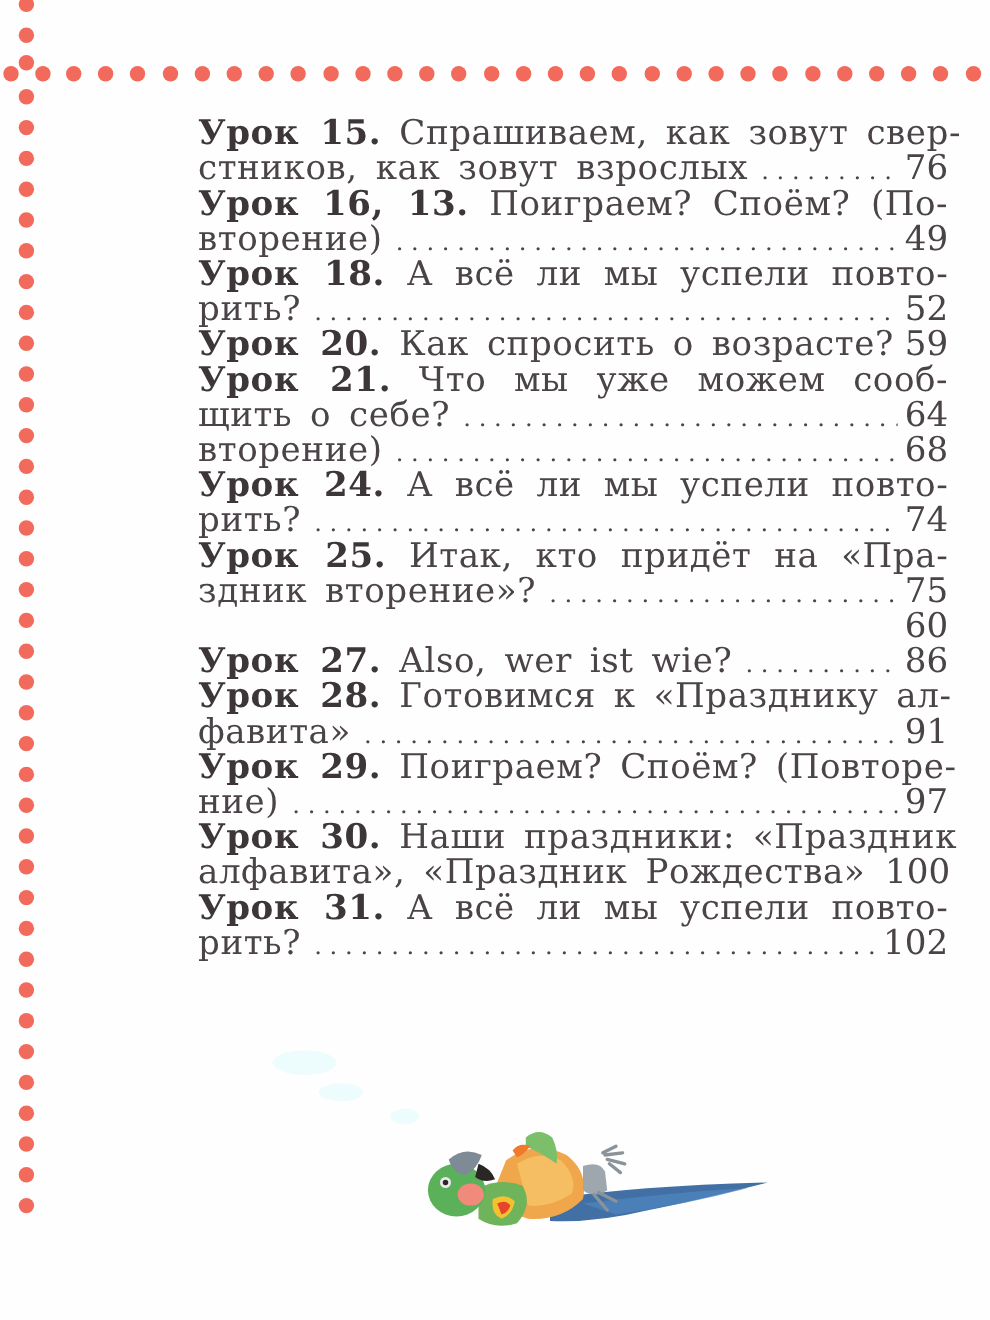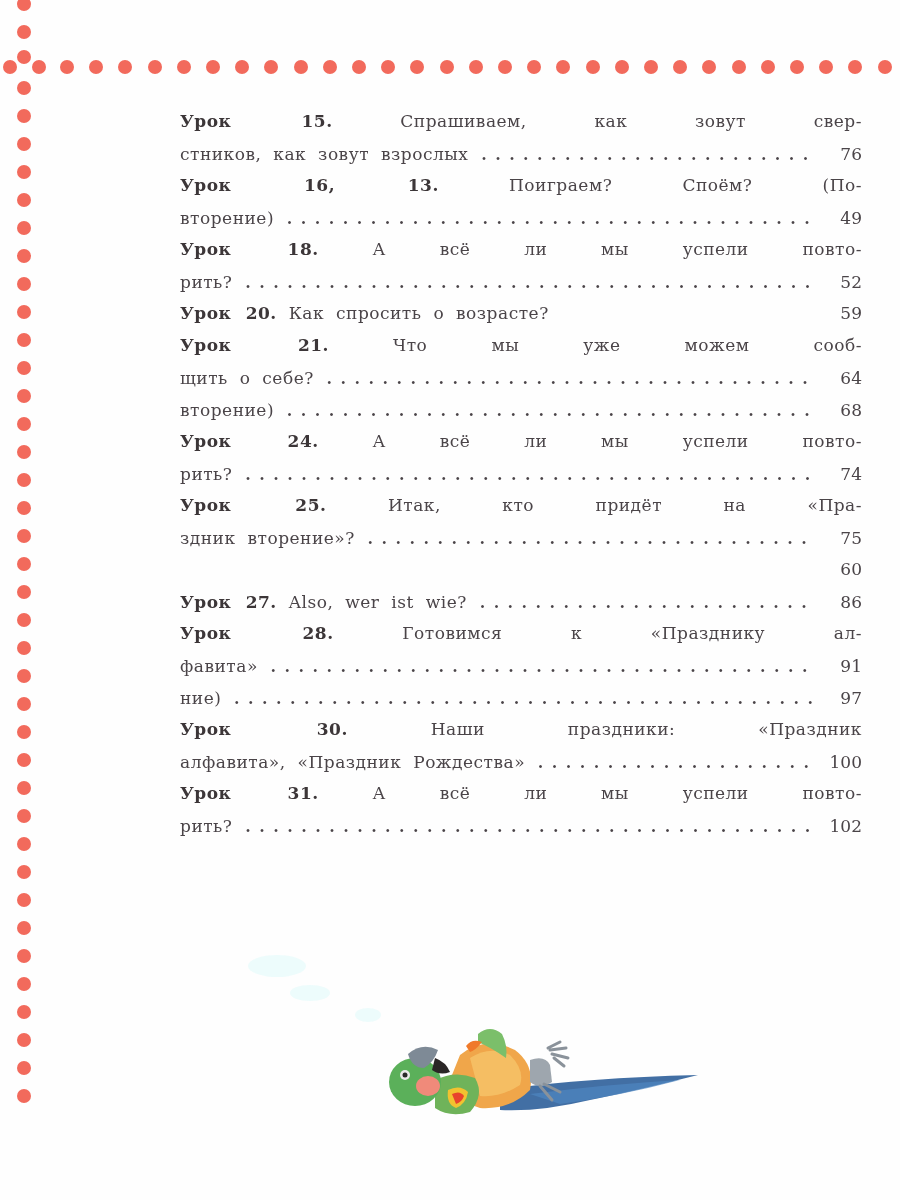--- a/index.html
+++ b/index.html
@@ -20,21 +20,21 @@
       height: 14px;
       border-radius: 50%;
       background: #f26a5c;
     }
     #toc {
       position: absolute;
       left: 180px;
       top: 105px;
       width: 682px;
       font-family: "DejaVu Serif", serif;
-      font-size: 17px;
+      font-size: 31px;
       color: #4a4448;
       line-height: 32px;
     }
     .entry {
       display: block;
     }
     .line {
       display: flex;
       align-items: baseline;
       white-space: nowrap;
@@ -258,20 +258,23 @@
       <div class="line justify">
         <span class="txt"><span class="lesson">Урок 28.</span> <span>Готовимся к «Празднику ал-</span></span>
       </div>
       <div class="line">
         <span class="txt"><span>фавита»</span></span>
         <span class="leader"></span>
         <span class="page">91</span>
       </div>
     </div>
     <div class="entry">
+      <div class="line justify">
+        <span class="txt"><span class="lesson">Урок 29.</span> <span>Поиграем? Споём? (Повторе-</span></span>
+      </div>
       <div class="line">
         <span class="txt"><span>ние)</span></span>
         <span class="leader"></span>
         <span class="page">97</span>
       </div>
     </div>
     <div class="entry">
       <div class="line justify">
         <span class="txt"><span class="lesson">Урок 30.</span> <span>Наши праздники: «Праздник</span></span>
       </div>

